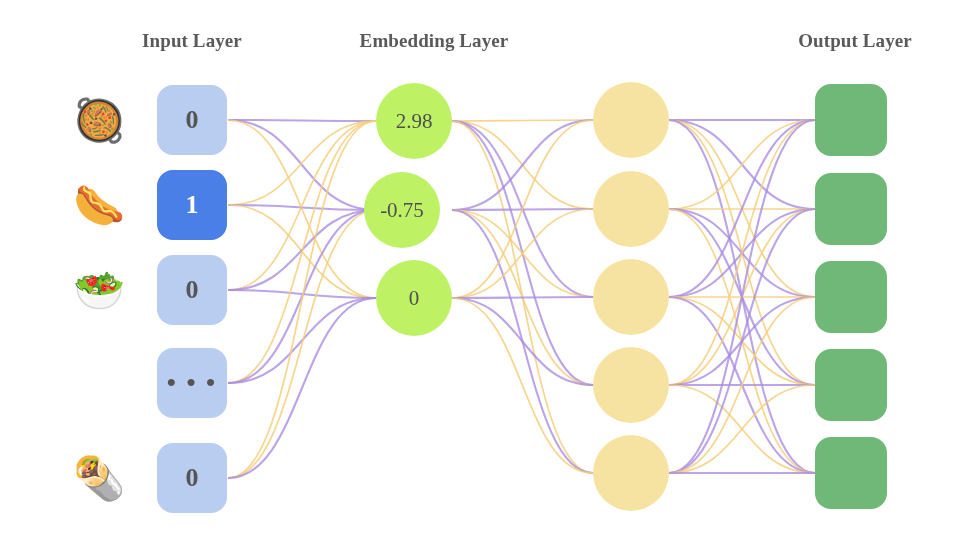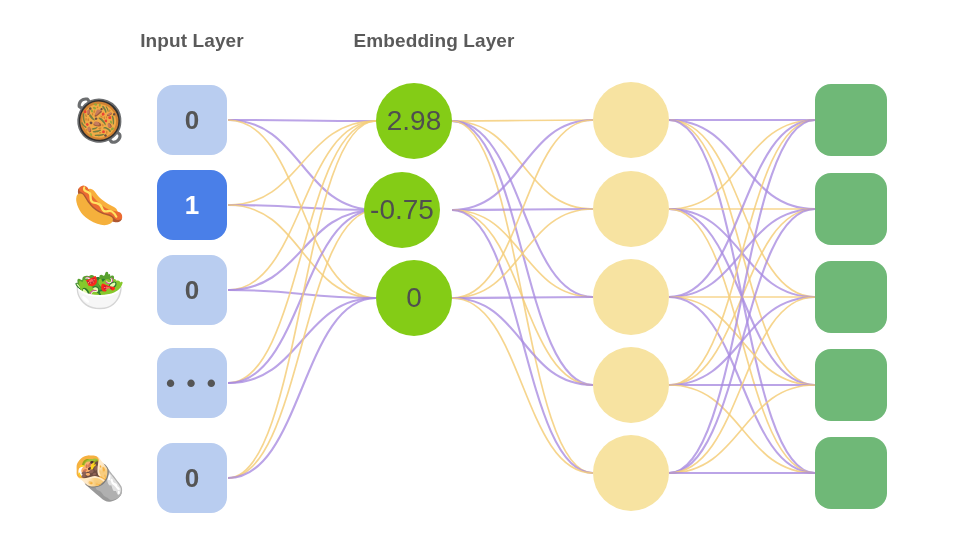--- a/index.html
+++ b/index.html
@@ -12,20 +12,21 @@
     height: 540px;
     font-family: "Liberation Sans", sans-serif;
     overflow: hidden;
     position: relative;
   }
   #canvas {
     position: relative;
     width: 960px;
     height: 432px;
     background: #ffffff;
+    font-family: Liberation Serif, serif;
   }
   #edges {
     position: absolute;
     left: 0;
     top: 0;
     width: 960px;
     height: 540px;
     pointer-events: none;
   }
   .layer-title {
@@ -70,22 +71,22 @@
     width: 60px;
     height: 60px;
     display: flex;
     align-items: center;
     justify-content: center;
   }
   .emb-node {
     width: 76px;
     height: 76px;
     border-radius: 50%;
-    background: #84cc16;
-    font-size: 28px;
+    background: #bef264;
+    font-size: 21px;
     color: #4f4f4f;
     font-weight: normal;
   }
   .hid-node {
     width: 76px;
     height: 76px;
     border-radius: 50%;
     background: #f7e3a1;
   }
   .out-node {
@@ -153,20 +154,21 @@
       <path d="M 669 385 C 742 385, 742 473, 815 473" fill="none" stroke="#f5ce7a" stroke-width="1.7" stroke-opacity="0.85"></path>
       <path d="M 669 473 C 742 473, 742 120, 815 120" fill="none" stroke="#a88ae0" stroke-width="2.1" stroke-opacity="0.78"></path>
       <path d="M 669 473 C 742 473, 742 209, 815 209" fill="none" stroke="#a88ae0" stroke-width="2.1" stroke-opacity="0.78"></path>
       <path d="M 669 473 C 742 473, 742 297, 815 297" fill="none" stroke="#f5ce7a" stroke-width="1.7" stroke-opacity="0.85"></path>
       <path d="M 669 473 C 742 473, 742 385, 815 385" fill="none" stroke="#f5ce7a" stroke-width="1.7" stroke-opacity="0.85"></path>
       <path d="M 669 473 C 742 473, 742 473, 815 473" fill="none" stroke="#a88ae0" stroke-width="2.1" stroke-opacity="0.78"></path>
     </svg>
 
   <div class="layer-title" style="left:192px">Input Layer</div>
   <div class="layer-title" style="left:434px">Embedding Layer</div>
+  <div class="layer-title" style="left:855px">Output Layer</div>
 
   <div class="icon-cell" style="left:70px; top:90px; font-size:42px">🥘</div>
   <div class="icon-cell" style="left:70px; top:175px; font-size:42px">🌭</div>
   <div class="icon-cell" style="left:70px; top:260px; font-size:42px">🥗</div>
   <div class="icon-cell" style="left:70px; top:448px; font-size:42px">🌯</div>
 
   <div class="node input-box" style="left:157px; top:85px">0</div>
   <div class="node input-box active" style="left:157px; top:170px">1</div>
   <div class="node input-box" style="left:157px; top:255px">0</div>
   <div class="node input-box ellipsis" style="left:157px; top:348px">• • •</div>

